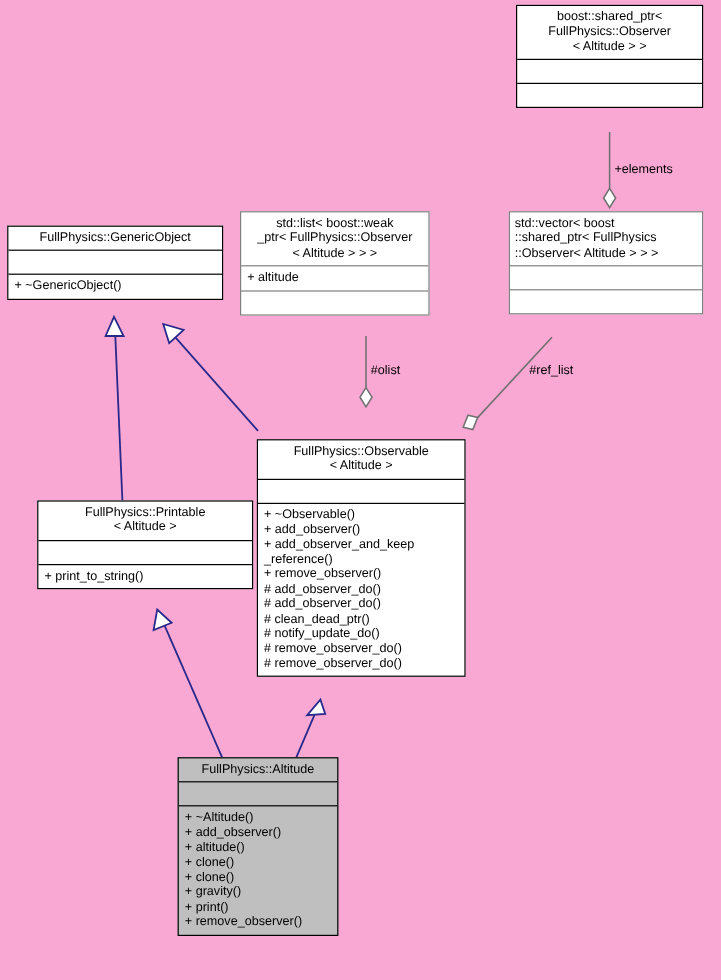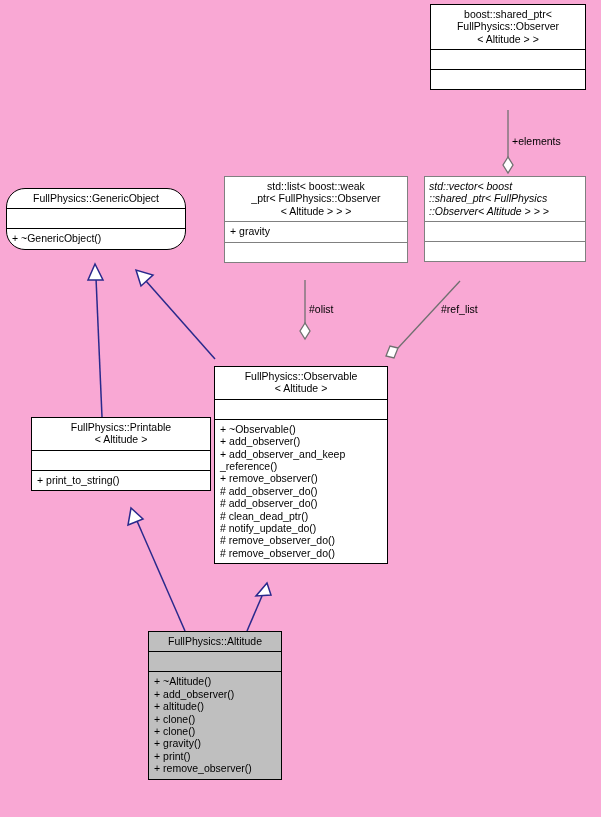--- a/index.html
+++ b/index.html
@@ -133,39 +133,39 @@
   </svg>
 
   <div class="node klass" style="left:430px; top:4px; width:156px;">
     <div class="compartment title-c">boost::shared_ptr&lt;
 FullPhysics::Observer
 &lt; Altitude &gt; &gt;</div>
     <div class="compartment members-c empty"></div>
     <div class="compartment members-c empty"></div>
   </div>
 
-  <div class="node usage" style="left:224px; top:176px; width:184px;">
+  <div class="node usage" style="left:200px; top:176px; width:158px;">
     <div class="compartment title-c">std::list&lt; boost::weak
 _ptr&lt; FullPhysics::Observer
 &lt; Altitude &gt; &gt; &gt;</div>
     <div class="compartment members-c">
-      <div class="member">+ gravity</div>
+      <div class="member">+ altitude</div>
     </div>
     <div class="compartment members-c empty"></div>
   </div>
 
   <div class="node usage" style="left:424px; top:176px; width:162px;">
-    <div class="compartment title-c" style="text-align:left;font-style:italic;">std::vector&lt; boost
+    <div class="compartment title-c" style="text-align:left;">std::vector&lt; boost
 ::shared_ptr&lt; FullPhysics
 ::Observer&lt; Altitude &gt; &gt; &gt;</div>
     <div class="compartment members-c empty"></div>
     <div class="compartment members-c empty"></div>
   </div>
 
-  <div class="node klass" style="left:6px; top:188px; width:180px;border-radius:19px;">
+  <div class="node klass" style="left:6px; top:188px; width:180px;">
     <div class="compartment title-c">FullPhysics::GenericObject</div>
     <div class="compartment members-c empty"></div>
     <div class="compartment members-c">
       <div class="member">+ ~GenericObject()</div>
     </div>
   </div>
 
   <div class="node klass" style="left:31px; top:417px; width:180px;">
     <div class="compartment title-c">FullPhysics::Printable
 &lt; Altitude &gt;</div>

